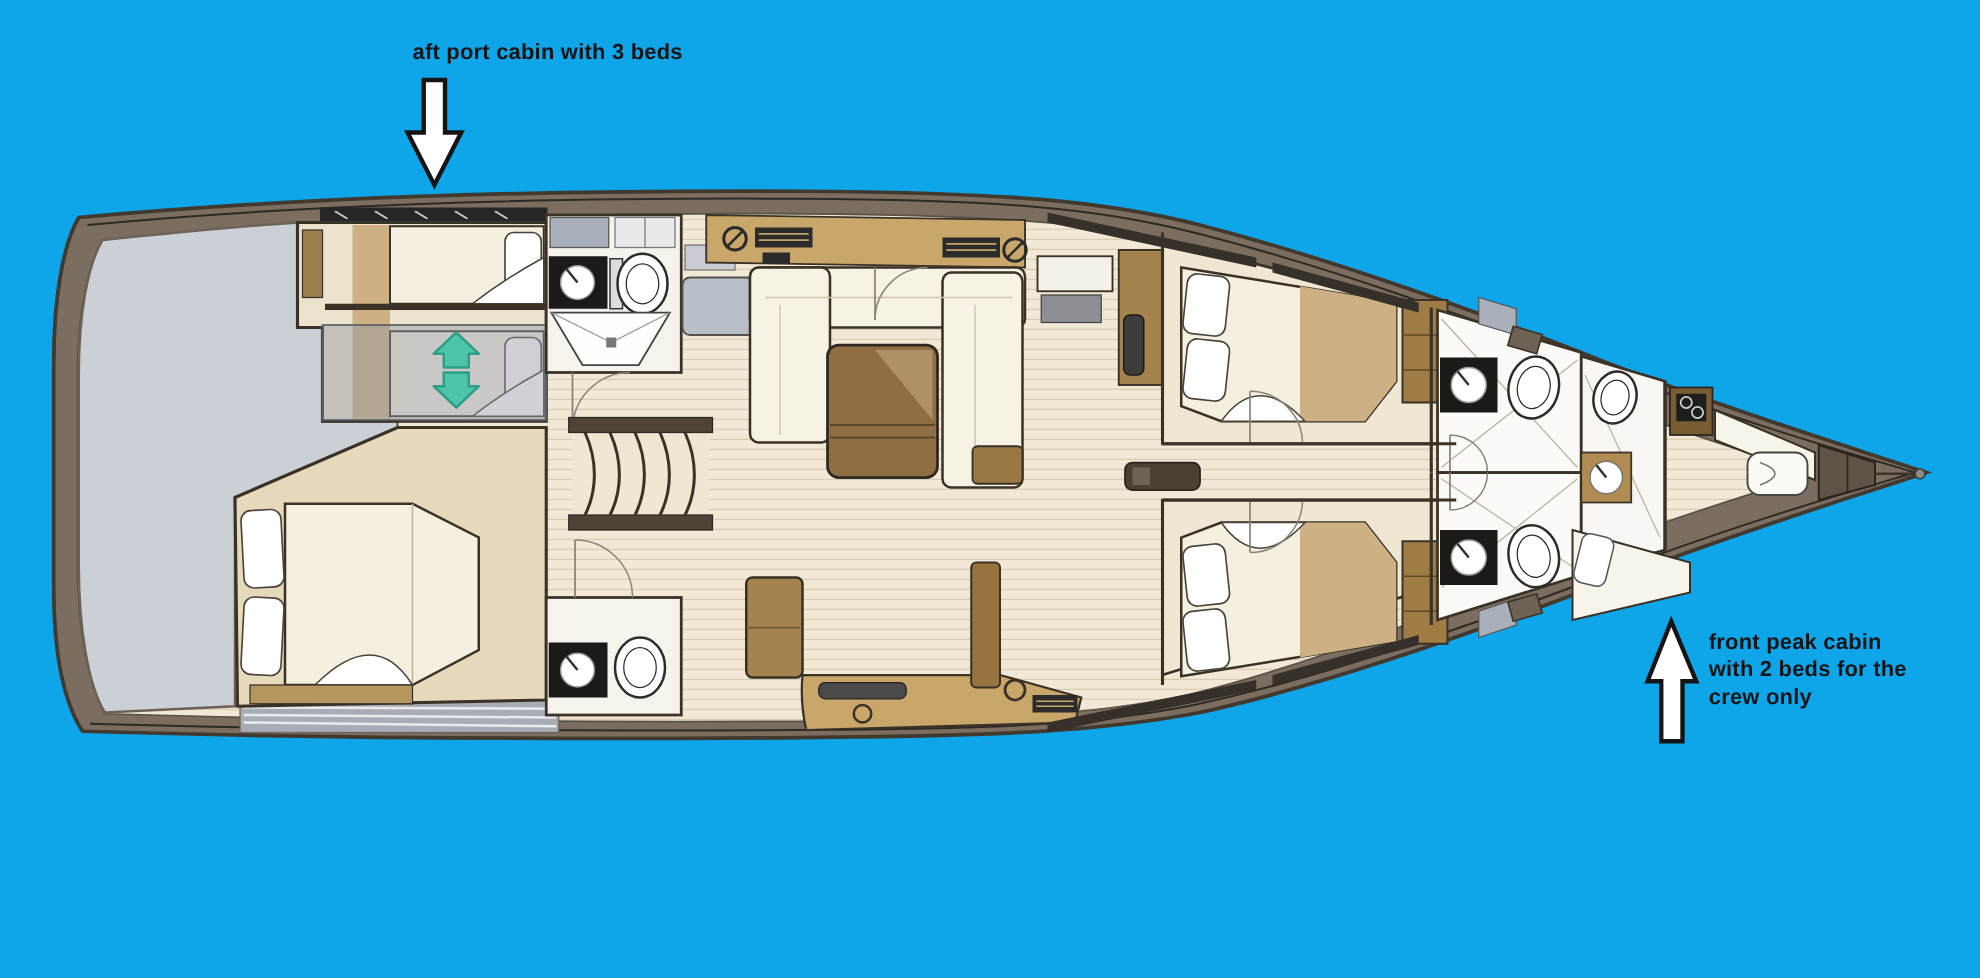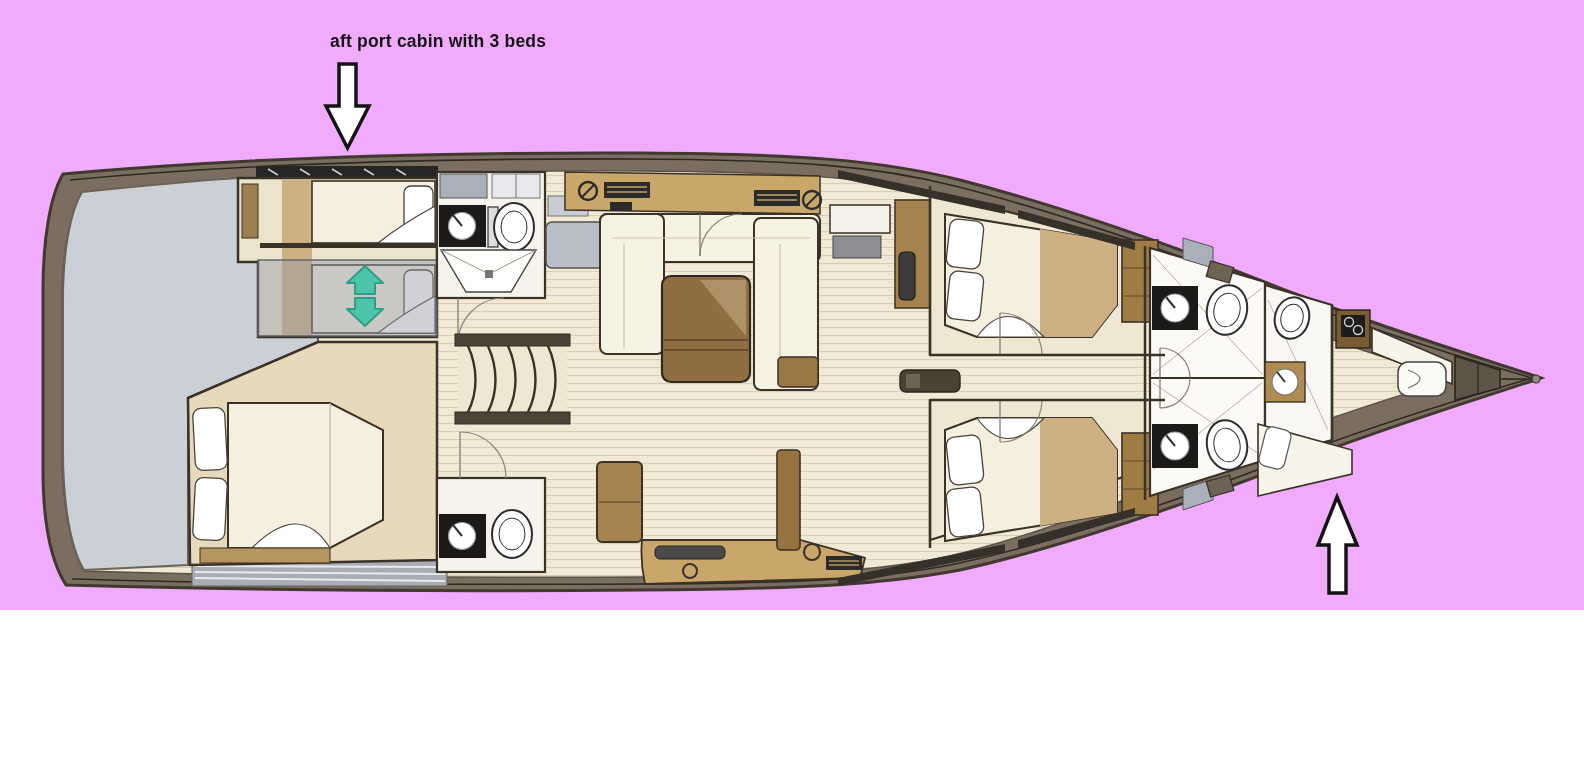--- a/index.html
+++ b/index.html
@@ -1,16 +1,16 @@
 <!DOCTYPE html>
 <html><head>
 <meta charset="utf-8">
 <style>
   html,body{margin:0;padding:0;background:#fff;}
-  .canvas{position:relative;width:1584px;height:610px;background:#f0abfc;overflow:hidden;
+  .canvas{position:relative;width:1584px;height:782px;background:#0ea5e9;overflow:hidden;
           font-family:"Liberation Sans",sans-serif;}
   .plan-svg{position:absolute;left:0;top:0;}
   .anno{position:absolute;color:#141414;font-weight:bold;font-size:17.5px;line-height:22px;
         letter-spacing:0.2px;white-space:nowrap;}
   .anno span{display:block;}
   #anno-aft{left:330px;top:30px;}
   #anno-front{left:1367px;top:502px;}
 </style>
 </head>
 <body>
@@ -359,14 +359,19 @@
   </g>
 
   <path d="M339,64 L356,64 L356,106 L369,106 L347.5,148 L326,106 L339,106 Z" fill="#ffffff" stroke-width="3.5" stroke-linejoin="miter" stroke="#141414"></path>
   <path d="M1337,497 L1357,545 L1346,545 L1346,593 L1329,593 L1329,545 L1318,545 Z" fill="#ffffff" stroke-width="3.5" stroke-linejoin="miter" stroke="#141414"></path>
 </svg>
 
 <div class="anno" id="anno-aft">
   <span>aft port cabin with 3 beds</span>
 </div>
 
-
+<div class="anno" id="anno-front">
+  <span>front peak cabin</span>
+  <span>with 2 beds for the</span>
+  <span>crew only</span>
 </div>
 
+</div>
+
 </body></html>

